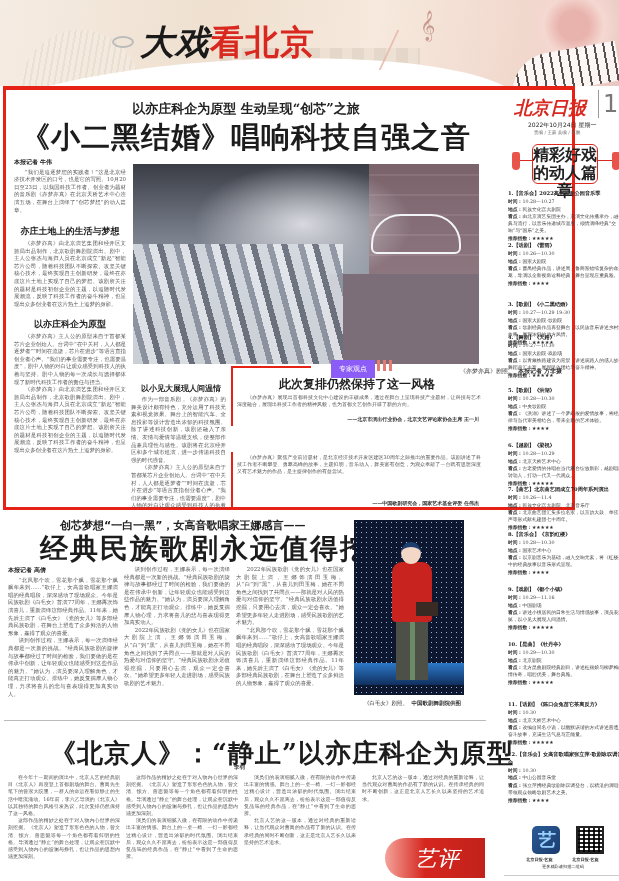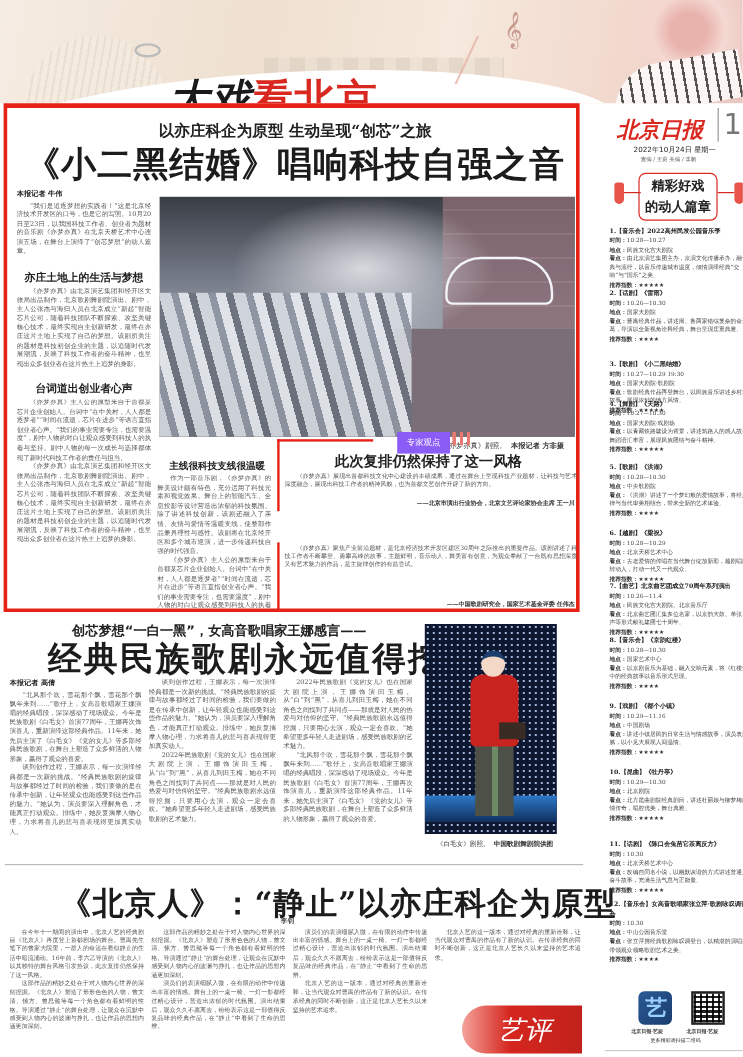--- a/index.html
+++ b/index.html
@@ -10,33 +10,33 @@
   .banner { position: absolute; left: 0; top: 0; width: 619px; height: 86px;
     background: linear-gradient(100deg, #f5ece3 0%, #efe0cf 35%, #f6e9dd 60%, #f1d7cc 85%, #e9c7c1 100%);
     overflow: hidden; }
   .banner .swoosh { position: absolute; left: -40px; top: 60px; width: 560px; height: 60px;
     background: #fff; border-radius: 50% 50% 0 0 / 100% 100% 0 0; transform: rotate(-3deg); }
   .banner .fan { position: absolute; left: 20px; top: 30px; width: 120px; height: 80px;
     background: repeating-linear-gradient(100deg, #e8dccd 0 2px, #f4ece2 2px 6px); border-radius: 60px 60px 0 0; opacity: .7; }
   .banner .skyline { position: absolute; left: 220px; top: 48px; width: 200px; height: 26px;
     background: repeating-linear-gradient(90deg, #d9cdbf 0 12px, #e8ddd0 12px 22px); opacity: .6; }
   .banner-title { position: absolute; left: 140px; top: 20px; font-size: 34px; font-weight: bold; letter-spacing: 1px;
-    font-family: "DejaVu Serif", serif; margin-top: 40px; }
+    font-family: "DejaVu Serif", serif; }
   .banner-title .a { color: #1a1a1a; font-style: italic; }
   .banner-title .b { color: #d9281f; }
   .banner .cloud { position: absolute; left: 112px; top: 36px; width: 22px; height: 12px; border: 2px solid #bbb; border-radius: 50%; }
   .banner .dancer { position: absolute; left: 388px; top: 30px; width: 30px; height: 40px; border-left: 2px solid #e7b4a9; transform: skewX(-25deg); opacity: .8; }
   .banner .clef { position: absolute; left: 420px; top: 10px; font-size: 26px; color: #c99a8e; }
   .banner .blossom { position: absolute; right: 0; top: 0; width: 90px; height: 86px;
     background: radial-gradient(circle at 50% 30%, #e9b3ad 0 20%, #f4d8d1 40%, transparent 70%); }
   .banner .piano { position: absolute; right: 0; top: 50px; width: 110px; height: 40px;
     background: repeating-linear-gradient(90deg, #fff 0 7px, #333 7px 9px); border-radius: 40px 0 0 0; transform: rotate(-10deg); opacity: .8; }
 
   
-  .frame { position: absolute; left: 3px; top: 86px; width: 480px; height: 424px; border: 3px solid #e62217; border-top-width: 4px; }
+  .frame { position: absolute; left: 3px; top: 86px; width: 572px; height: 424px; border: 3px solid #e62217; border-top-width: 4px; }
   .kicker { position: absolute; left: 0; width: 480px; top: 10px; text-align: center; font-size: 13px; font-weight: bold; }
   .headline { position: absolute; left: 0; width: 480px; top: 28px; text-align: center; font-size: 29px; font-weight: bold;
     font-family: "DejaVu Sans", sans-serif; letter-spacing: 1px; color: #1c1c1c; }
   .photo1 { position: absolute; left: 127px; top: 74px; width: 346px; height: 200px;
     background: linear-gradient(180deg, #3a3d45 0%, #6e7480 30%, #9aa0aa 55%, #5a5c63 100%); overflow: hidden; }
   .photo1 .haze { position: absolute; left: 60px; top: 0; width: 220px; height: 120px; background: radial-gradient(ellipse, rgba(235,235,240,.85), transparent 70%); }
   .photo1 .dancers { position: absolute; left: 0; top: 80px; width: 210px; height: 120px;
     background: repeating-linear-gradient(75deg, #d7dbe2 0 10px, #8f96a3 10px 16px, #e8ebf0 16px 24px, #6a707c 24px 30px); opacity: .9; }
   .photo1 .stage { position: absolute; right: 0; top: 110px; width: 150px; height: 90px; background: #7c6e78; }
   .photo1 .car { position: absolute; right: 18px; top: 50px; width: 90px; height: 40px; border: 2px solid #f2f4f7; border-radius: 30px 30px 6px 6px; }
@@ -82,21 +82,21 @@
     background: linear-gradient(90deg, #f4a39a, #d5261e 40%, #c1221b); border-radius: 20px 0 0 20px; }
   .yiping span { position: absolute; left: 30px; top: 6px; font-size: 22px; color: #fff; font-style: italic; }
 
   
   .sidebar { position: absolute; left: 504px; top: 86px; width: 127px; height: 795px; }
   .masthead { position: absolute; left: 10px; top: 10px; font-size: 18px; font-weight: bold; color: #d9281f; font-style: italic; }
   .page-num { position: absolute; left: 94px; top: 4px; font-size: 24px; color: #777; font-family: "DejaVu Sans", sans-serif; border-left: 1px solid #999; padding-left: 4px; }
   .date { position: absolute; left: 24px; top: 35px; font-size: 6px; font-family: "DejaVu Sans", sans-serif; color: #222; }
   .editors { position: absolute; left: 30px; top: 44px; font-size: 4.5px; color: #666; }
   .reco-title { position: absolute; left: 28px; top: 58px; width: 66px; height: 40px; border: 1px solid #d9281f; border-radius: 6px;
-    text-align: center; font-size: 11px; font-weight: bold; font-family: "DejaVu Sans", sans-serif; line-height: 18px; padding-top: 1px; }
+    text-align: center; font-size: 16px; font-weight: bold; font-family: "DejaVu Sans", sans-serif; line-height: 18px; padding-top: 1px; }
   .lantern { position: absolute; top: 66px; width: 8px; height: 18px; background: #e8534a; border-radius: 3px 3px 5px 5px; }
   .reco-line { position: absolute; top: 74px; height: 1px; background: #d9281f; width: 14px; }
   .sidebar-frame { position: absolute; left: 0; top: 100px; width: 125px; height: 690px; border-right: 1px solid #ccc; border-bottom: 1px solid #ccc; }
   .show { position: absolute; left: 4px; width: 120px; font-size: 4.8px; line-height: 6.8px; color: #444; }
   .show .t { font-weight: bold; color: #222; font-size: 5.2px; }
   .show .stars { color: #333; }
   .show .lbl { font-weight: bold; color: #333; }
   .qr-area { position: absolute; left: 10px; top: 740px; width: 110px; height: 50px; }
   .app-icon { position: absolute; left: 18px; top: 0; width: 28px; height: 28px; border-radius: 5px; background: linear-gradient(135deg, #2a5a95, #1b3d6e); }
   .app-icon span { position: absolute; left: 6px; top: 2px; color: #9ad0ff; font-size: 18px; font-weight: bold; }
@@ -128,38 +128,38 @@
   <div class="headline">《小二黑结婚》唱响科技自强之音</div>
 
   <div class="col" style="left:8px; top:68px; width:112px; height:60px;">
     <p class="byline">本报记者 牛伟</p>
     <p>“我们是追逐梦想的实践者！”这是北京经济技术开发区的口号，也是它的写照。10月20日至23日，以我国科技工作者、创业者为题材的音乐剧《亦梦亦真》在北京天桥艺术中心连演五场，在舞台上演绎了“创芯梦想”的动人篇章。</p>
   </div>
   <div class="subhead" style="position:absolute; left:8px; top:135px; width:112px; font-size:9px;">亦庄土地上的生活与梦想</div>
   <div class="col" style="left:8px; top:150px; width:112px; height:72px;">
     <p>《亦梦亦真》由北京演艺集团和经开区文旅局出品制作，北京歌剧舞剧院演出。剧中，主人公张杰与海归人员在北京成立“新起”智能芯片公司，随着科技团队不断探索、攻坚关键核心技术，最终实现自主创新研发，最终在亦庄这片土地上实现了自己的梦想。该剧所关注的题材是科技初创企业的主题，以追随时代发展潮流，反映了科技工作者的奋斗精神，也呈现出众多创业者在这片热土上追梦的身影。</p>
   </div>
-  <div class="subhead" style="position:absolute; left:8px; top:228px; width:112px; font-size:9px;">台词道出创业者心声</div>
+  <div class="subhead" style="position:absolute; left:8px; top:228px; width:112px; font-size:9px;">以亦庄科企为原型</div>
   <div class="col" style="left:8px; top:243px; width:112px; height:174px;">
     <p>《亦梦亦真》主人公的原型来自于首都某芯片企业创始人。台词中“在中关村，人人都是逐梦者”“时间在流逝，芯片在进步”等语言直指创业者心声。“我们的事业需要专注，也需要温度”，剧中人物的对白让观众感受到科技人的执着与坚持。剧中人物的每一次成长与选择都体现了新时代科技工作者的责任与担当。</p>
     <p>《亦梦亦真》由北京演艺集团和经开区文旅局出品制作，北京歌剧舞剧院演出。剧中，主人公张杰与海归人员在北京成立“新起”智能芯片公司，随着科技团队不断探索、攻坚关键核心技术，最终实现自主创新研发，最终在亦庄这片土地上实现了自己的梦想。该剧所关注的题材是科技初创企业的主题，以追随时代发展潮流，反映了科技工作者的奋斗精神，也呈现出众多创业者在这片热土上追梦的身影。</p>
   </div>
 
   <div class="photo1">
     <div class="blocks"></div>
     <div class="haze"></div>
     <div class="stage"></div>
     <div class="car"></div>
     <div class="dancers"></div>
   </div>
   <div class="cap1">
     <span>《亦梦亦真》剧照。</span>&nbsp;&nbsp;<b>本报记者 方非摄</b>
   </div>
 
-  <div class="subhead" style="position:absolute; left:125px; top:293px; width:100px; font-size:8px;">主线很科技支线很温暖</div>
+  <div class="subhead" style="position:absolute; left:125px; top:293px; width:100px; font-size:8px;">以小见大展现人间温情</div>
   <div class="col" style="left:125px; top:306px; width:95px; height:112px;">
     <p>作为一部音乐剧，《亦梦亦真》的舞美设计颇有特色，充分运用了科技元素和视觉效果。舞台上的智能汽车、全息投影等设计营造出浓郁的科技氛围。除了讲述科技创新，该剧还融入了亲情、友情与爱情等温暖支线，使整部作品兼具理性与感性。该剧将在北京经开区和多个城市巡演，进一步传递科技自强的时代强音。</p>
     <p>《亦梦亦真》主人公的原型来自于首都某芯片企业创始人。台词中“在中关村，人人都是逐梦者”“时间在流逝，芯片在进步”等语言直指创业者心声。“我们的事业需要专注，也需要温度”，剧中人物的对白让观众感受到科技人的执着与坚持。剧中人物的每一次成长与选择都体现了新时代科技工作者的责任与担当。</p>
   </div>
 
   <div class="expert-box">
     <div class="top-rule"></div>
     <div class="left-rule"></div>
     <div class="left-rule2"></div>
     <div class="tag">专家观点</div>

